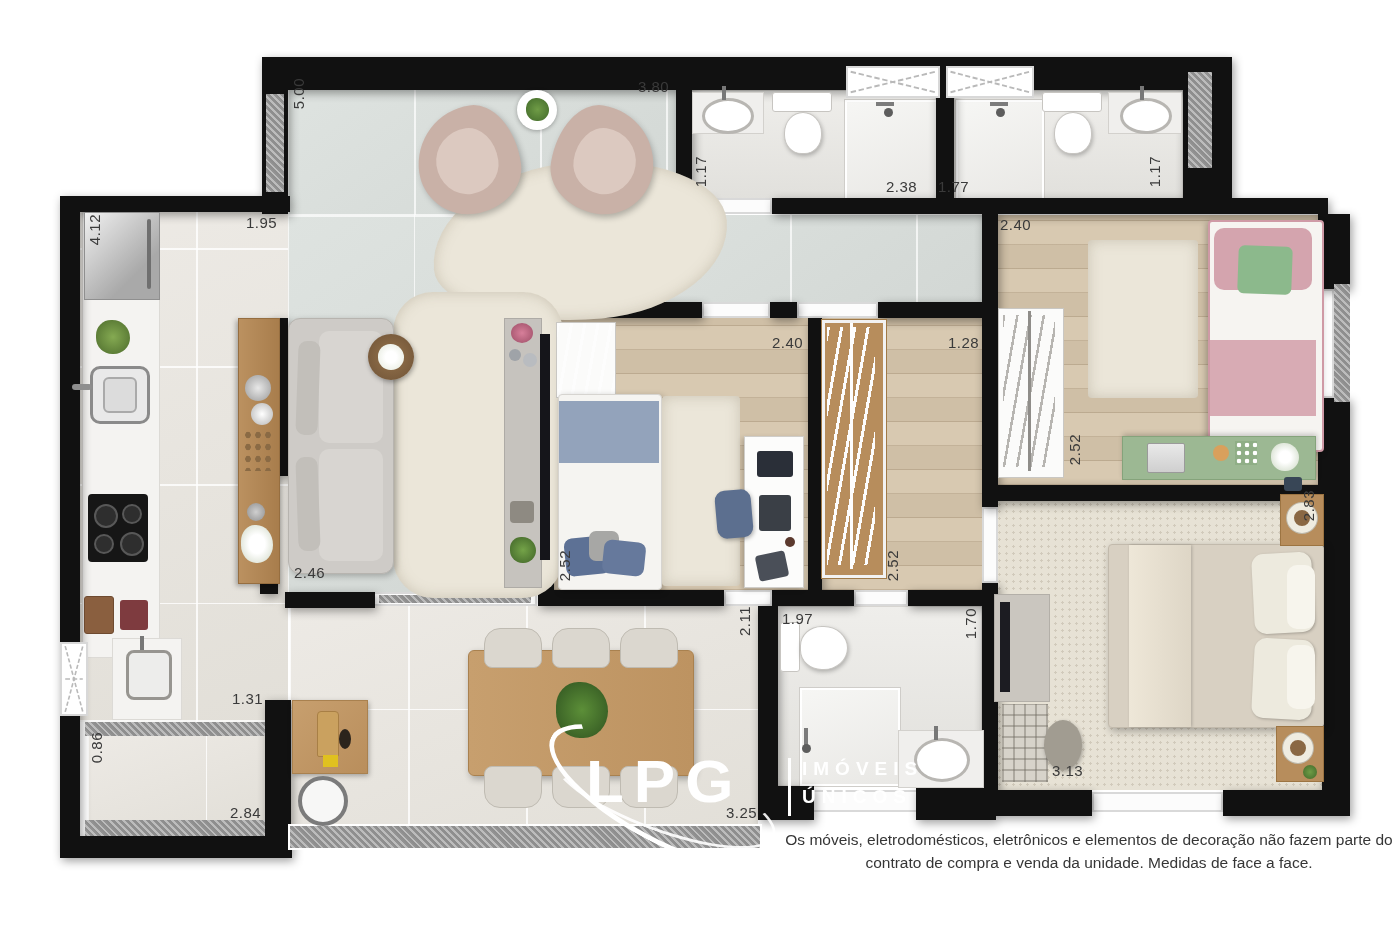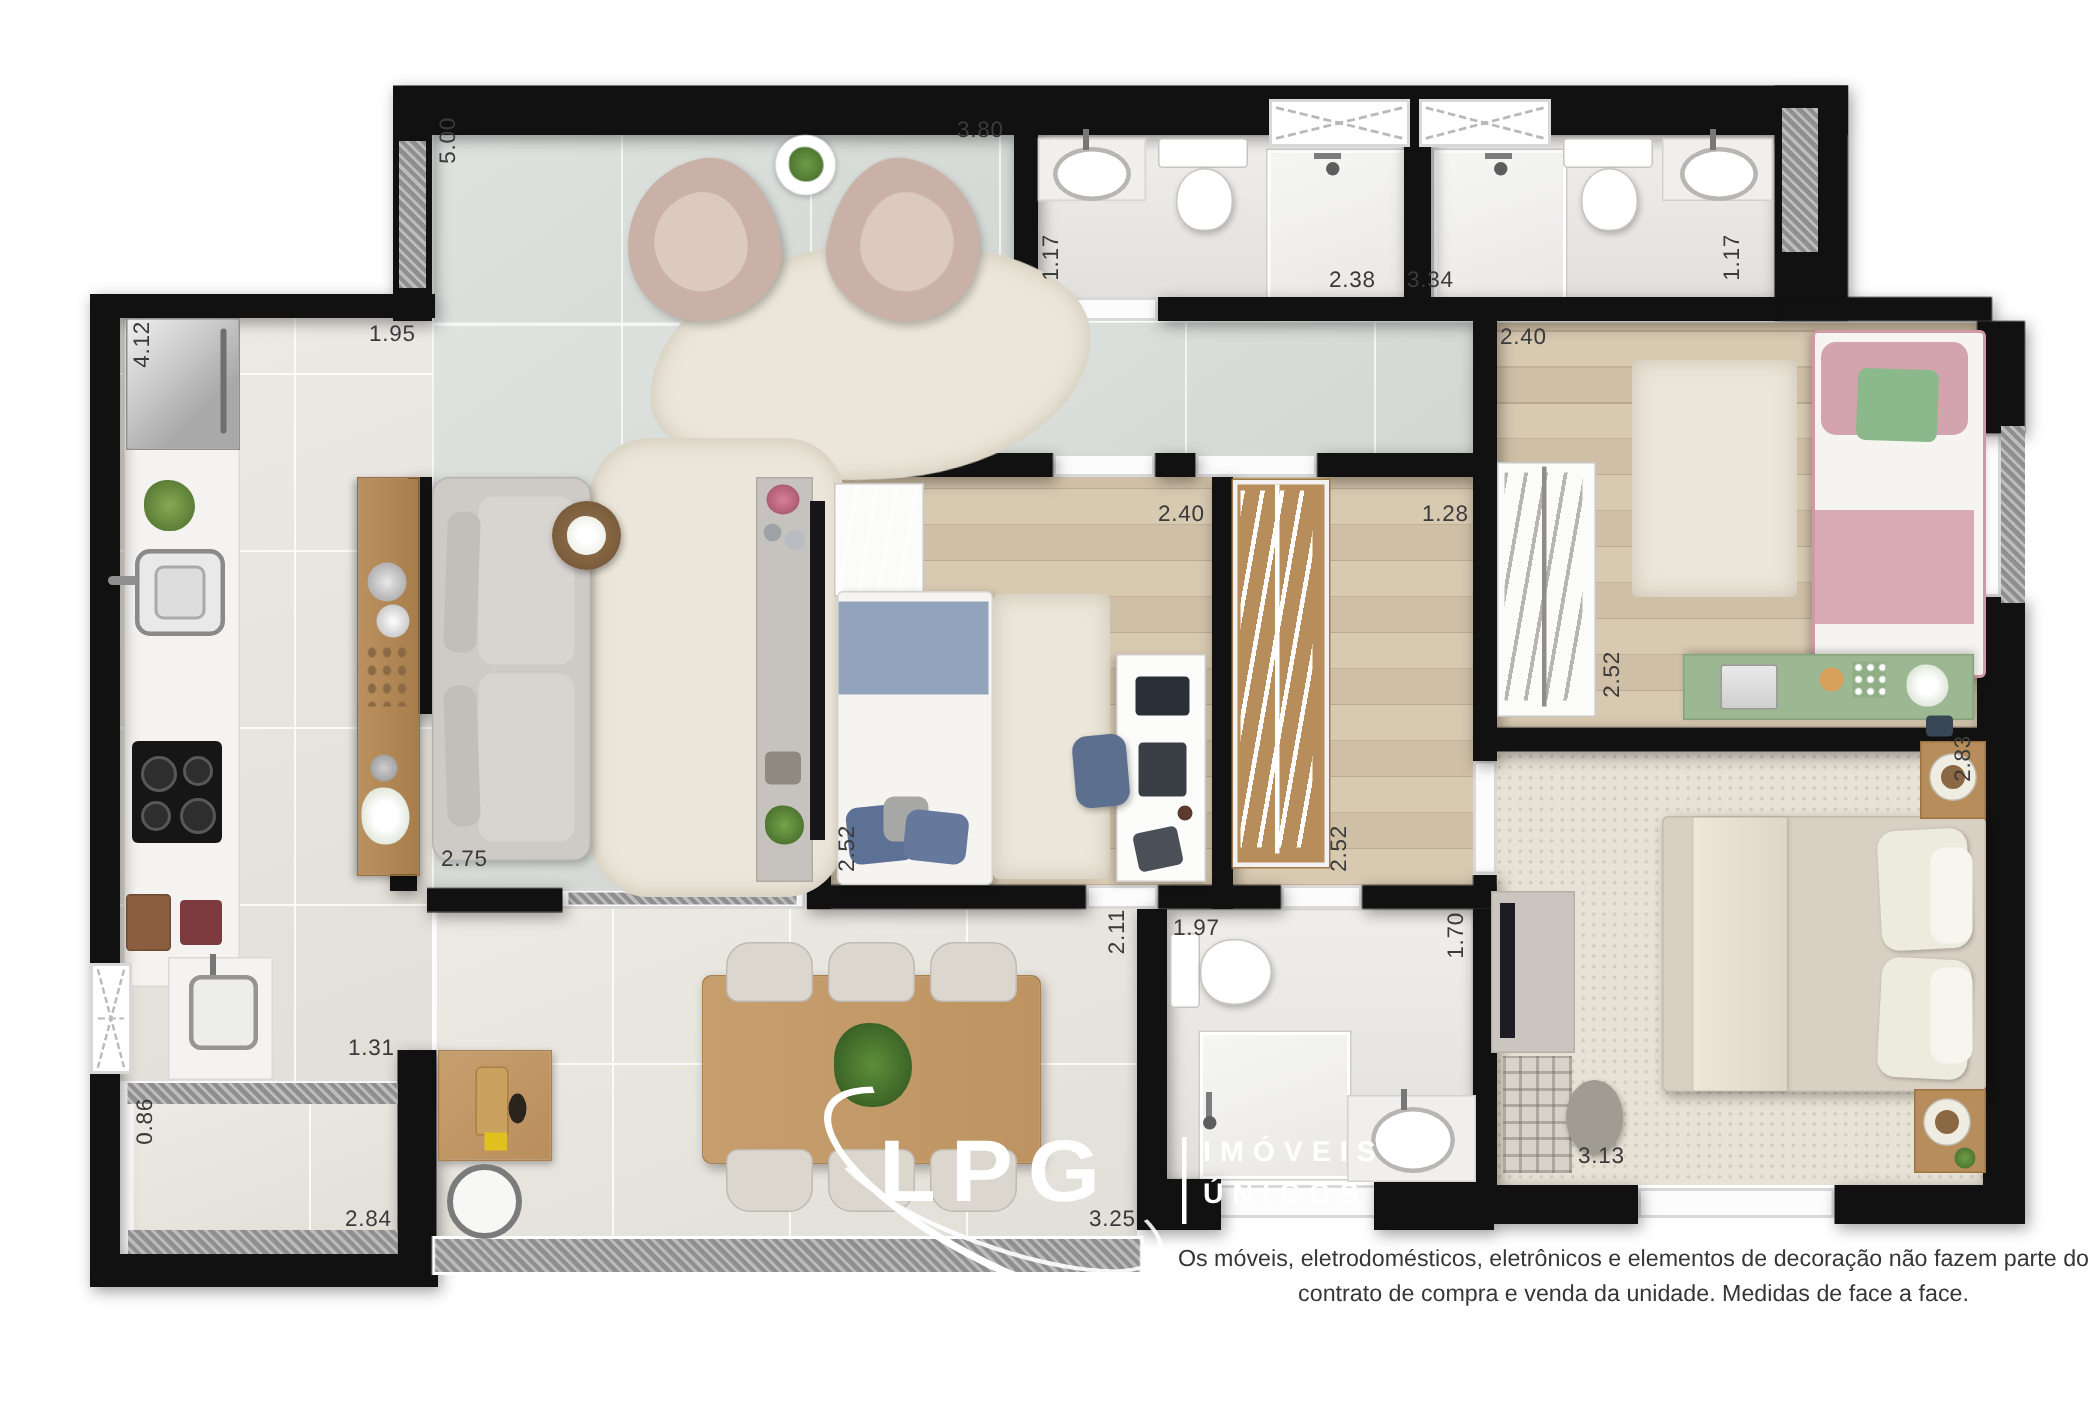--- a/index.html
+++ b/index.html
@@ -297,31 +297,31 @@
   <i style="left:914px;top:738px;width:50px;height:38px;background:#fff;border:3px solid #b8b6b2;border-radius:50%"></i>
   <i style="left:934px;top:726px;width:4px;height:14px;background:#777"></i>
 
   <i style="left:126px;top:650px;width:40px;height:44px;background:#ededeb;border:3px solid #979590;border-radius:8px"></i>
   <i style="left:140px;top:636px;width:4px;height:14px;background:#777"></i>
 
   <span class="dim v" style="left:290px;top:78px">5.00</span>
   <span class="dim" style="left:638px;top:78px">3.80</span>
   <span class="dim v" style="left:692px;top:156px">1.17</span>
   <span class="dim" style="left:886px;top:178px">2.38</span>
-  <span class="dim" style="left:938px;top:178px">3.34</span>
+  <span class="dim" style="left:938px;top:178px">1.77</span>
   <span class="dim v" style="left:1146px;top:156px">1.17</span>
   <span class="dim v" style="left:86px;top:214px">4.12</span>
   <span class="dim" style="left:246px;top:214px">1.95</span>
   <span class="dim" style="left:1000px;top:216px">2.40</span>
   <span class="dim" style="left:772px;top:334px">2.40</span>
   <span class="dim" style="left:948px;top:334px">1.28</span>
   <span class="dim v" style="left:1066px;top:434px">2.52</span>
   <span class="dim v" style="left:556px;top:550px">2.52</span>
   <span class="dim v" style="left:884px;top:550px">2.52</span>
-  <span class="dim" style="left:294px;top:564px">2.75</span>
+  <span class="dim" style="left:294px;top:564px">2.46</span>
   <span class="dim v" style="left:1300px;top:490px">2.83</span>
   <span class="dim v" style="left:736px;top:606px">2.11</span>
   <span class="dim" style="left:782px;top:610px">1.97</span>
   <span class="dim v" style="left:962px;top:608px">1.70</span>
   <span class="dim" style="left:232px;top:690px">1.31</span>
   <span class="dim v" style="left:88px;top:732px">0.86</span>
   <span class="dim" style="left:230px;top:804px">2.84</span>
   <span class="dim" style="left:1052px;top:762px">3.13</span>
   <span class="dim" style="left:726px;top:804px">3.25</span>
 

